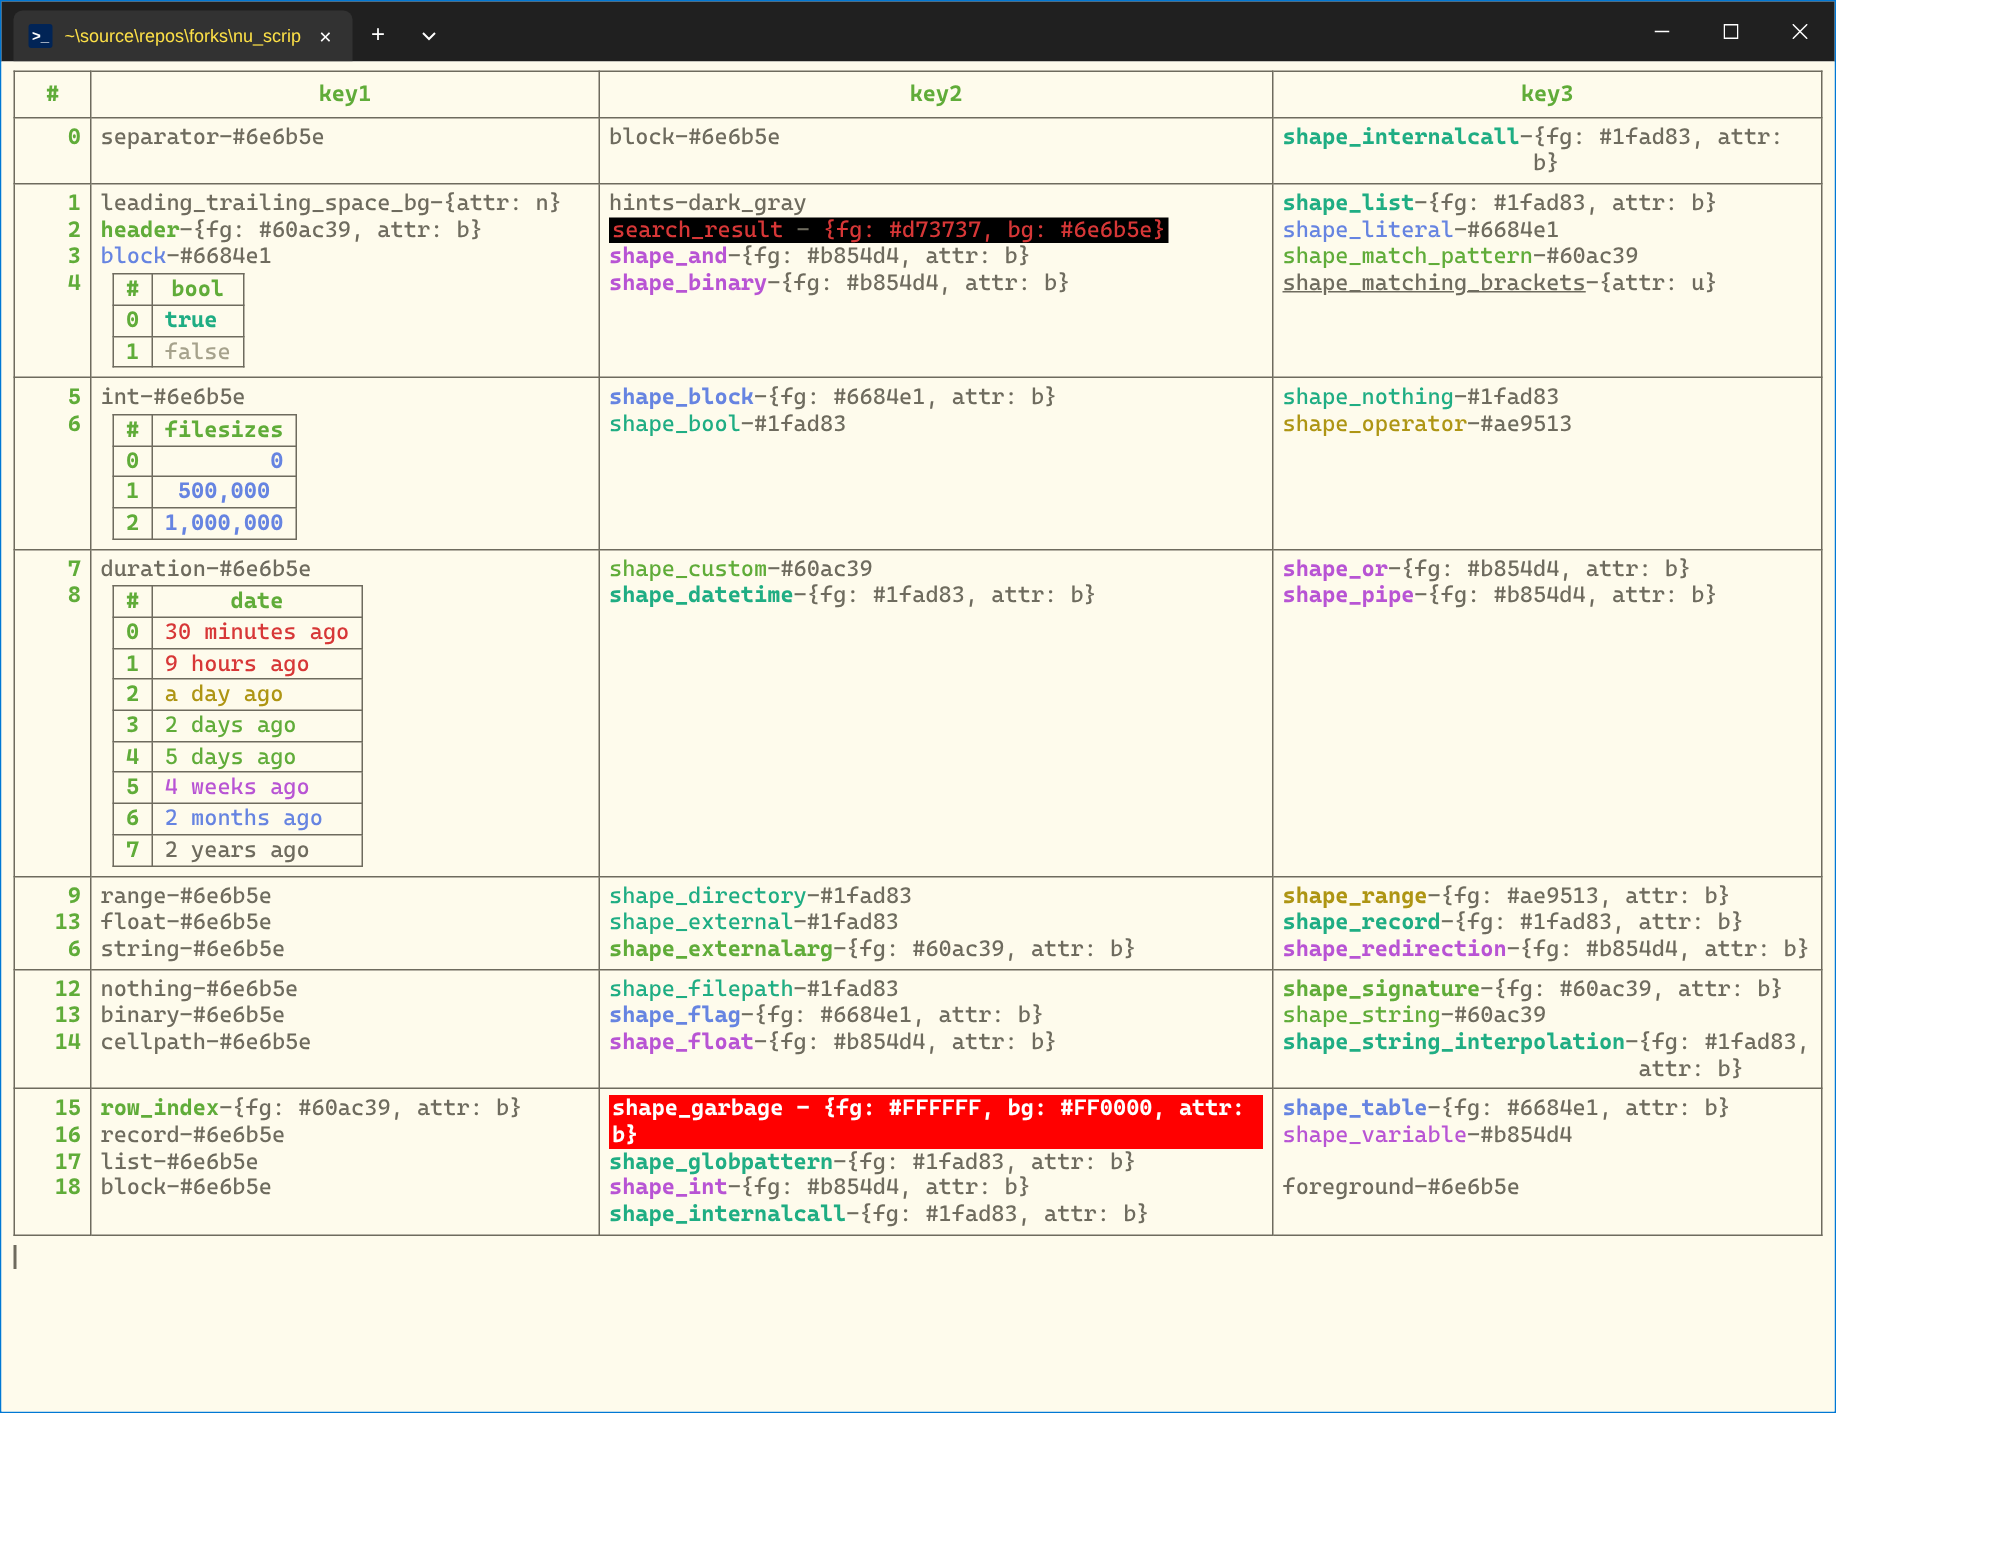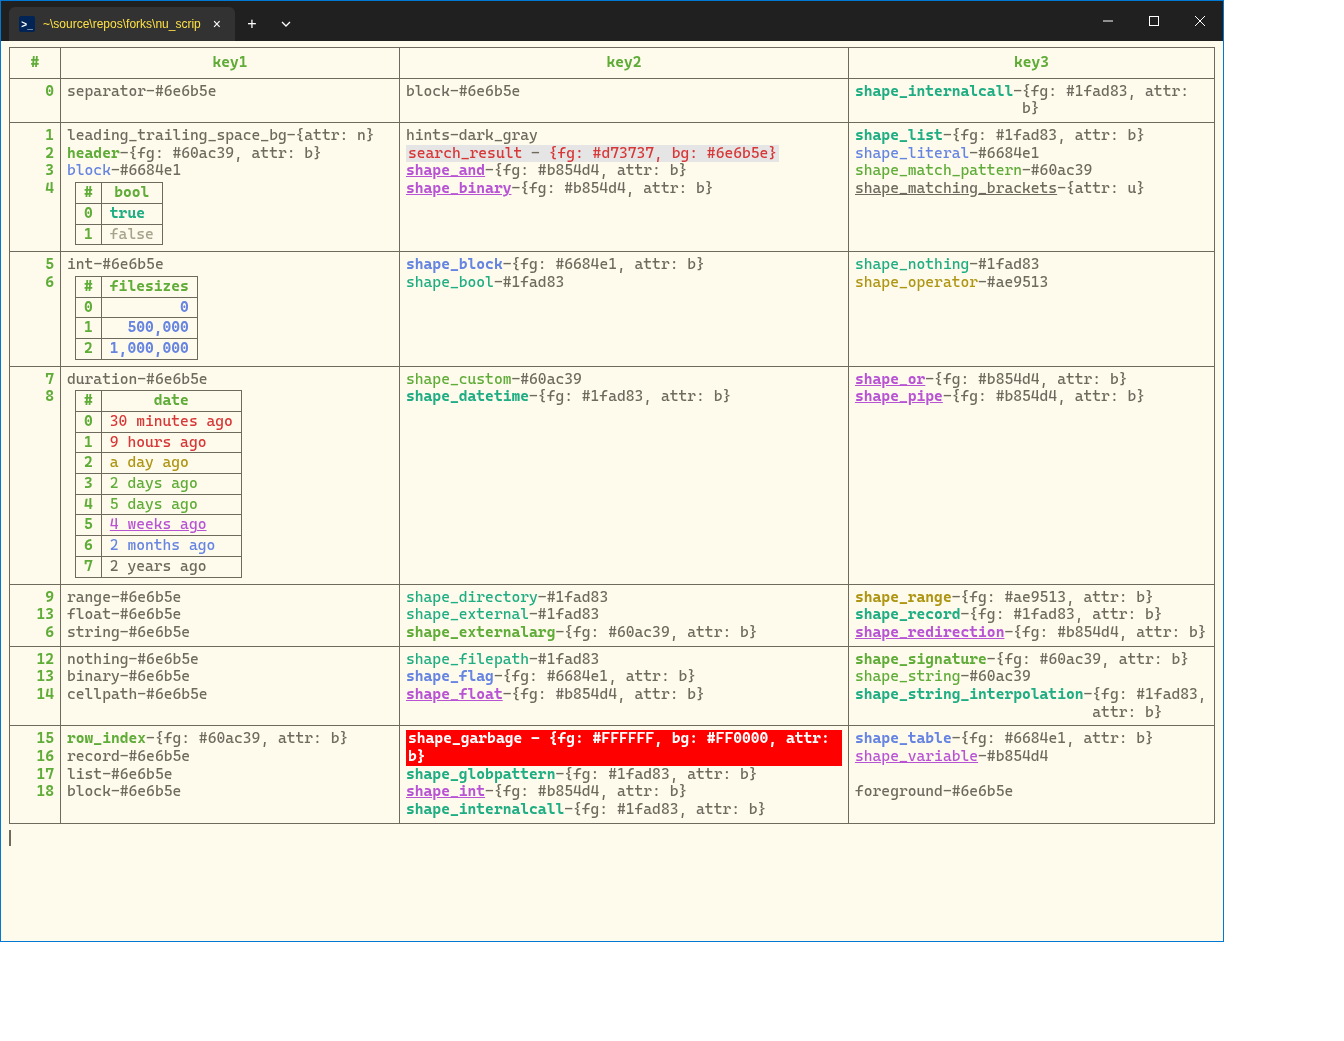--- a/index.html
+++ b/index.html
@@ -132,28 +132,28 @@
     display:flex;
     align-items:flex-start;
   }
   .mrow{margin-top:0px;}
   .sep{color:var(--fg);}
   
   .c-fg{color:var(--fg);}
   .c-green{color:var(--green);}
   .c-bgreen{color:var(--brightgreen);}
   .c-blue{color:var(--blue);}
-  .c-purple{color:var(--purple);text-decoration:underline;}
+  .c-purple{color:var(--purple);}
   .c-yellow{color:var(--yellow);}
   .c-dim{color:var(--dim);}
   .c-red{color:var(--red);}
   .bold{font-weight:bold;}
   .underline{text-decoration:underline;}
   .bg-red{background:#ff0000;color:#fff;font-weight:bold;padding:0 2px;}
-  .bg-dark{background:#e5e5e5;padding:0 2px;}
+  .bg-dark{background:#000000;padding:0 2px;}
   
   table.inner{
     border-collapse:collapse;
     margin:2px 0 2px 8px;
   }
   table.inner th, table.inner td{
     border:1px solid var(--border);
     padding:1px 8px;
   }
   table.inner th{
@@ -358,21 +358,21 @@
                     <th>filesizes</th>
                   </tr>
                 </thead>
                 <tbody>
                   <tr>
                     <td class="idx">0</td>
                     <td class="num" style="text-align:right;">0</td>
                   </tr>
                   <tr>
                     <td class="idx">1</td>
-                    <td class="num" style="text-align:right;">500,000</td>
+                    <td class="num" style="text-align:center;">500,000</td>
                   </tr>
                   <tr>
                     <td class="idx">2</td>
                     <td class="num" style="text-align:right;">1,000,000</td>
                   </tr>
                 </tbody>
               </table>
             </td>
             <td>
               <div class="row mrow">

